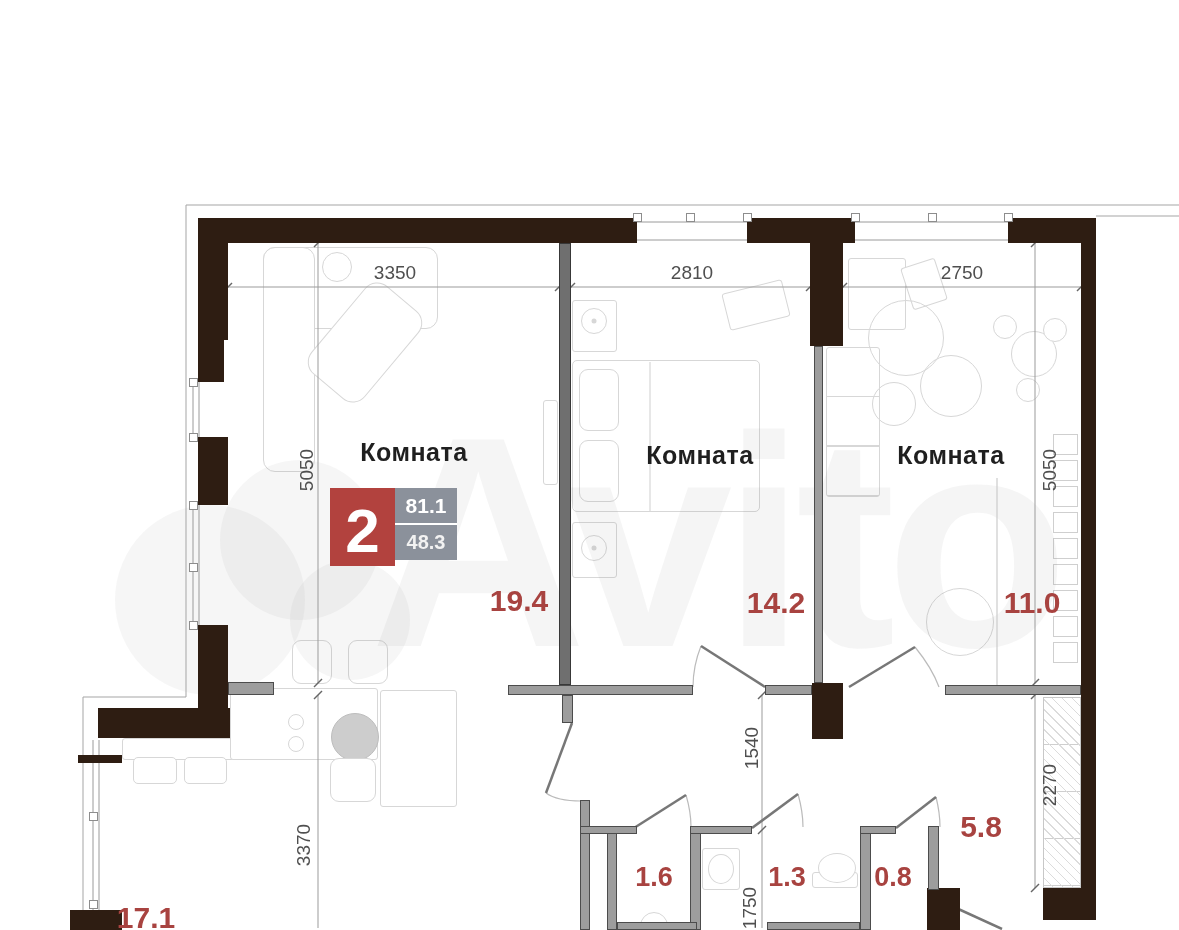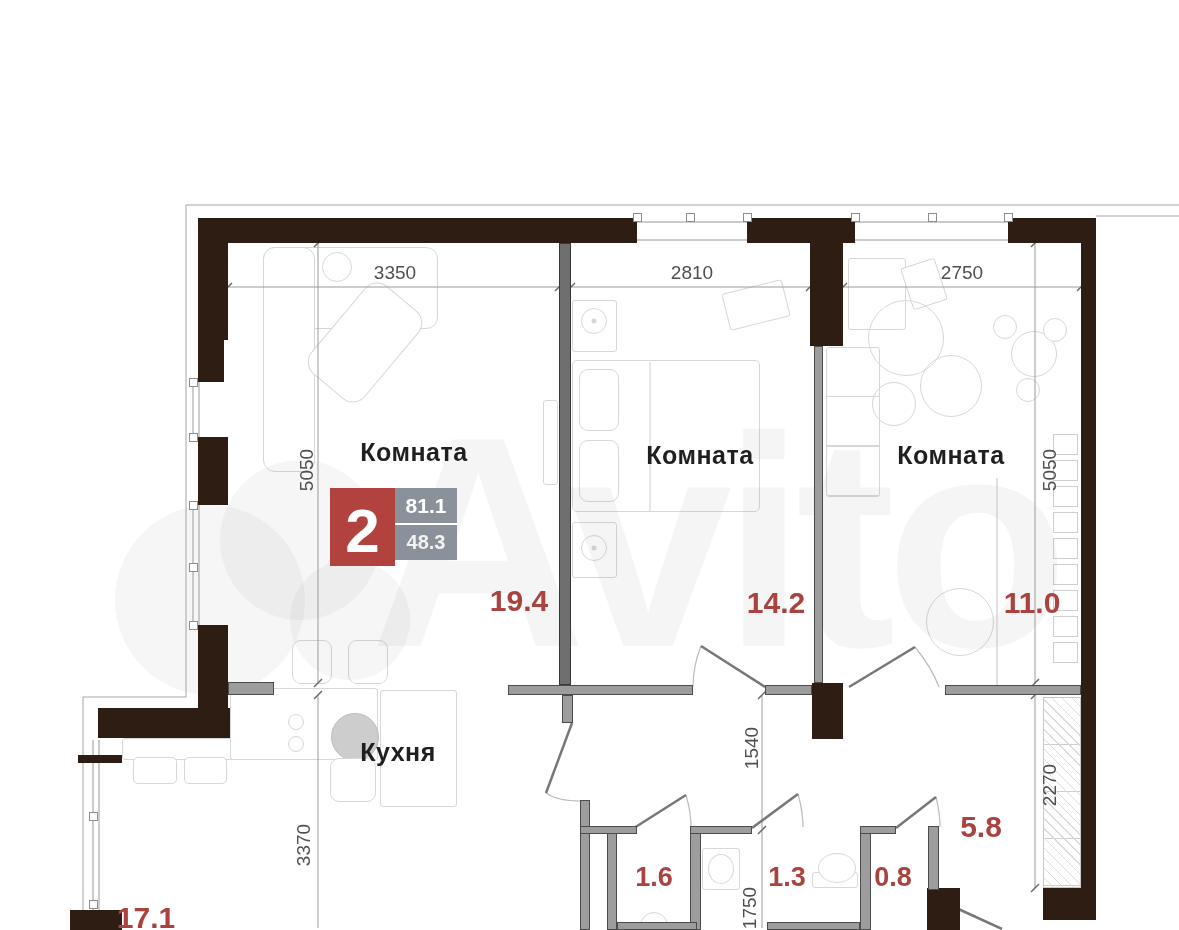--- a/index.html
+++ b/index.html
@@ -230,21 +230,20 @@
   <div class="wsq" style="left:189px;top:621px"></div>
   <div class="wsq" style="left:89px;top:812px"></div>
   <div class="wsq" style="left:89px;top:900px"></div>
 
   <div class="lbl" style="left:324px;top:438px;width:180px">Комната</div>
   <div class="area" style="left:459px;top:584px;width:120px">19.4</div>
   <div class="lbl" style="left:610px;top:441px;width:180px">Комната</div>
   <div class="area" style="left:716px;top:586px;width:120px">14.2</div>
   <div class="lbl" style="left:861px;top:441px;width:180px">Комната</div>
   <div class="area" style="left:972px;top:586px;width:120px">11.0</div>
-  <div class="lbl" style="left:308px;top:738px;width:180px">Кухня</div>
   <div class="area" style="left:86px;top:901px;width:120px">17.1</div>
   <div class="area" style="left:921px;top:810px;width:120px">5.8</div>
   <div class="area small" style="left:604px;top:862px;width:100px">1.6</div>
   <div class="area small" style="left:737px;top:862px;width:100px">1.3</div>
   <div class="area small" style="left:843px;top:862px;width:100px">0.8</div>
 
   <div class="dim" style="left:345px;top:262px;width:100px">3350</div>
   <div class="dim" style="left:642px;top:262px;width:100px">2810</div>
   <div class="dim" style="left:912px;top:262px;width:100px">2750</div>
   <div class="dim dimv" style="left:307px;top:470px">5050</div>

